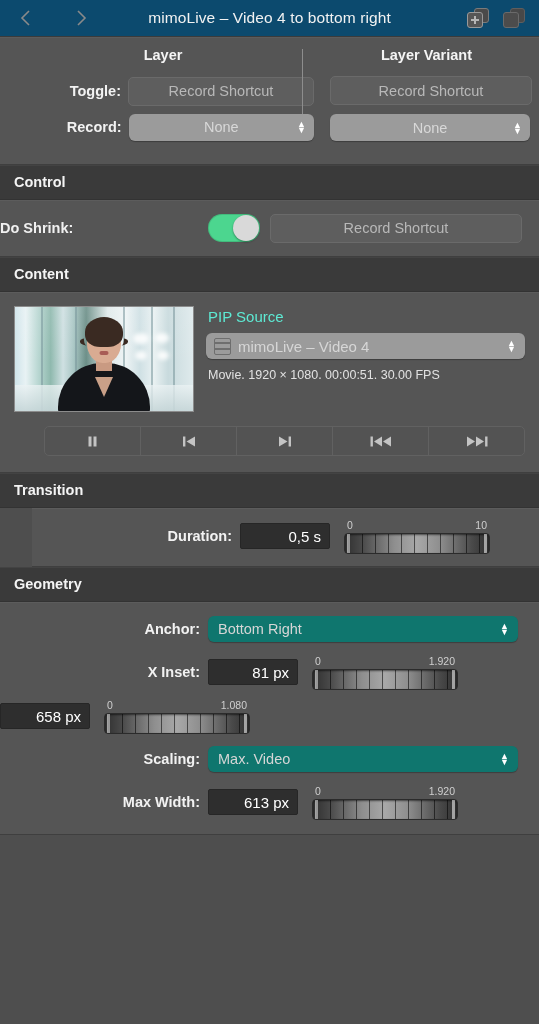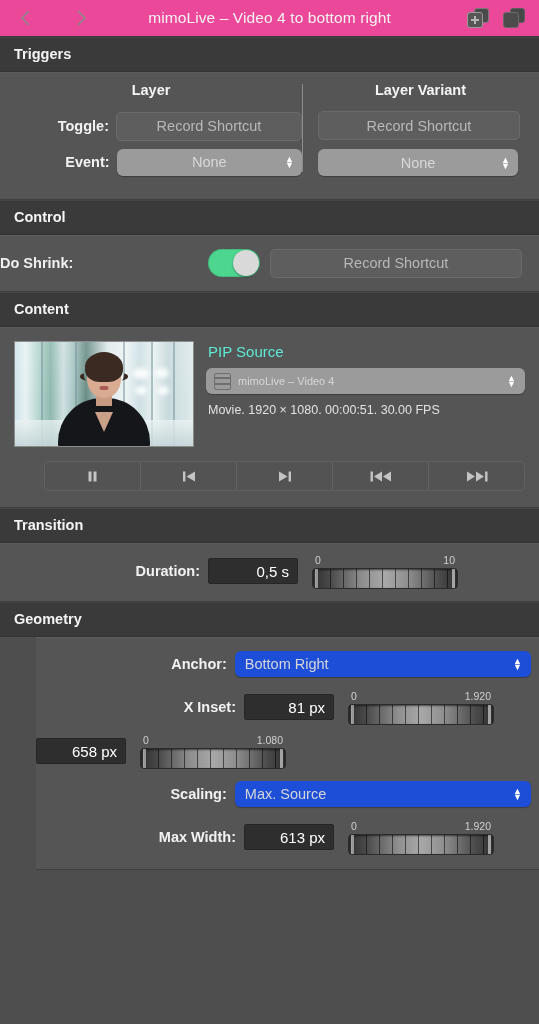--- a/index.html
+++ b/index.html
@@ -21,21 +21,21 @@
     position: relative;
     background: #4e4e4e;
     display: flex;
     flex-direction: column;
   }
 
   
   .titlebar {
     height: 36px;
     min-height: 36px;
-    background: #ec4899;
+    background: #0c4a6e;
     display: flex;
     align-items: center;
     position: relative;
     border-bottom: 1px solid #3b3b3b;
   }
   .nav-btn {
     width: 34px;
     height: 30px;
     display: flex;
     align-items: center;
@@ -103,21 +103,21 @@
     border-bottom: 1px solid #333;
     box-shadow: inset 0 1px 0 #434343;
   }
   .section-body {
     background: #555555;
     border-bottom: 1px solid #3f3f3f;
     box-shadow: inset 0 1px 0 #5c5c5c;
   }
 
   
-  .trig-body { padding: 10px 0 14px 0; position: relative; }
+  .trig-body { padding: 10px 0 14px 12px; position: relative; }
   .trig-divider {
     position: absolute;
     left: 302px; top: 12px;
     width: 1px; height: 88px;
     background: #8d8d8d;
   }
   .trig-cols {
     display: flex;
     font-size: 14.5px;
   }
@@ -343,21 +343,21 @@
   }
   .film-icon::before, .film-icon::after {
     content: "";
     position: absolute;
     left: 0; right: 0;
     height: 1.6px;
     background: #6e6e6e;
   }
   .film-icon::before { top: 3.5px; }
   .film-icon::after  { bottom: 3.5px; }
-  .pip-popup .pip-label { color: #d6d6d6; font-size: 11px; }
+  .pip-popup .pip-label { color: #d6d6d6; font-size: 15px; }
   .pip-meta {
     margin: 9px 0 0 2px;
     font-size: 12.5px;
     color: #e2e2e2;
   }
   .transport {
     margin: 14px 14px 0 44px;
     height: 28px;
     border: 1px solid #616161;
     border-radius: 5px;
@@ -437,40 +437,40 @@
     position: absolute; top: 0; bottom: 0; width: 3px;
     background: rgba(255,255,255,.55);
   }
   .wheel .edgeL { left: 2px; }
   .wheel .edgeR { right: 2px; }
 
   .selrow { display: flex; align-items: center; height: 42px; }
   .sel-popup {
     width: 300px;
     height: 26px;
-    background: #1d4ed8;
+    background: #0f766e;
     border-radius: 6px;
     display: flex;
     align-items: center;
     padding-left: 10px;
     position: relative;
     color: #d6d6d6;
     font-size: 14.5px;
     box-shadow: 0 1px 1px rgba(0,0,0,.28);
   }
   .sel-popup .stepper {
     position: absolute;
     right: 9px; top: 50%;
     transform: translateY(-50%);
     display: flex; flex-direction: column;
     line-height: 6px; font-size: 9px; color: #fff;
   }
   .filler { flex: 1; background: #4e4e4e; }
-  .geo-body { padding: 6px 8px 10px 0; margin-left: 36px; }
-  .trans-body { padding: 6px 0 8px 0; }
+  .geo-body { padding: 6px 8px 10px 0; }
+  .trans-body { padding: 6px 0 8px 0; margin-left: 32px; }
 </style>
 </head>
 <body>
 
 <div class="app">
 
   <div class="titlebar">
     <div class="nav-btn nav-back">
       <svg width="11" height="18" viewBox="0 0 11 18">
         <polyline points="9,2 2,9 9,16" fill="none" stroke="#8a8a8a" stroke-width="1.6"></polyline>
@@ -492,32 +492,31 @@
       </div>
       <div class="sq-icon dim">
         <span class="back-sq"></span>
         <span class="front-sq">
           <span class="minus-h"></span>
         </span>
       </div>
     </div>
   </div>
 
-  <div class="section-header">Triggers</div>
   <div class="section-body trig-body">
     <div class="trig-divider"></div>
     <div class="trig-cols">
       <div class="trig-col-l">
         <div class="trig-col-head">Layer</div>
         <div class="trig-row">
           <div class="trig-label">Toggle:</div>
           <div class="rec-btn trig-l-ctl">Record Shortcut</div>
         </div>
         <div class="trig-row">
-          <div class="trig-label">Event:</div>
+          <div class="trig-label">Record:</div>
           <div class="popup trig-l-ctl">
             <span>None</span>
             <span class="stepper">▲<br>▼</span>
           </div>
         </div>
       </div>
       <div class="trig-col-r">
         <div class="trig-col-head">Layer Variant</div>
         <div class="trig-right-wrap">
           <div class="rec-btn">Record Shortcut</div>
@@ -668,21 +667,21 @@
           <span class="ticks"></span>
             <span class="edgeL"></span>
             <span class="edgeR"></span>
         </div>
       </div>
     </div>
 
     <div class="selrow">
       <div class="frow-label">Scaling:</div>
       <div class="sel-popup">
-        <span>Max. Source</span>
+        <span>Max. Video</span>
         <span class="stepper">▲<br>▼</span>
       </div>
     </div>
 
     <div class="frow">
       <div class="frow-label">Max Width:</div>
       <div class="numfield">613 px</div>
       <div class="slider-wrap">
         <div class="slider-scale">
           <span>0</span>

